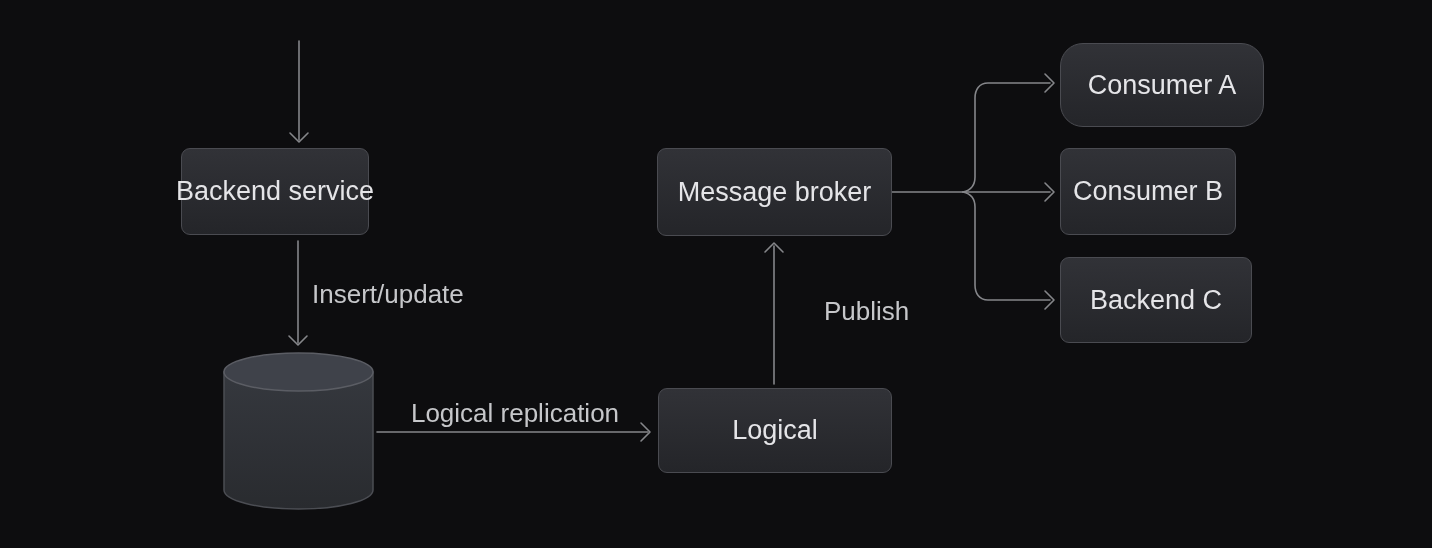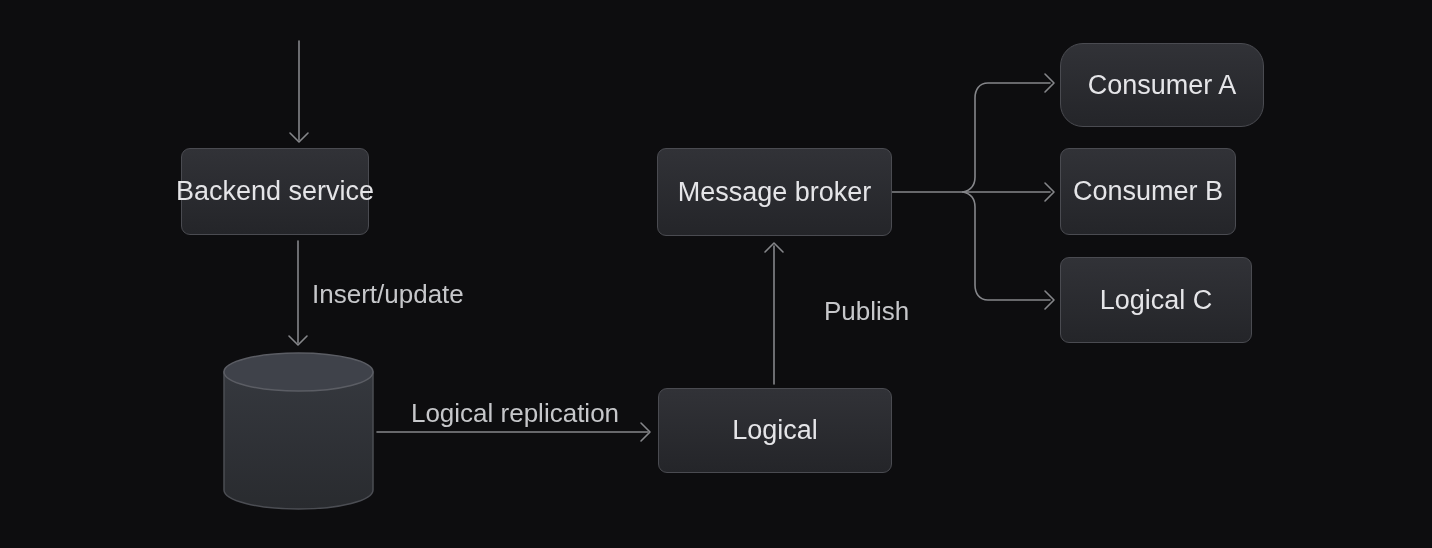--- a/index.html
+++ b/index.html
@@ -130,21 +130,21 @@
 
   <div class="node" style="left:1060px; top:43px; width:204px; height:84px;border-radius:23px;">
     <span>Consumer A</span>
   </div>
 
   <div class="node" style="left:1060px; top:148px; width:176px; height:87px;">
     <span>Consumer B</span>
   </div>
 
   <div class="node" style="left:1060px; top:257px; width:192px; height:86px;">
-    <span>Logical C</span>
+    <span>Backend C</span>
   </div>
 
   <div class="edge-label" style="left:312px; top:279px;">Insert/update</div>
 
   <div class="edge-label centered" style="left:515px; top:398px;">Logical replication</div>
 
   <div class="edge-label" style="left:788px; top:296px;margin-left:36px;">Publish</div>
 
 </div>
 

